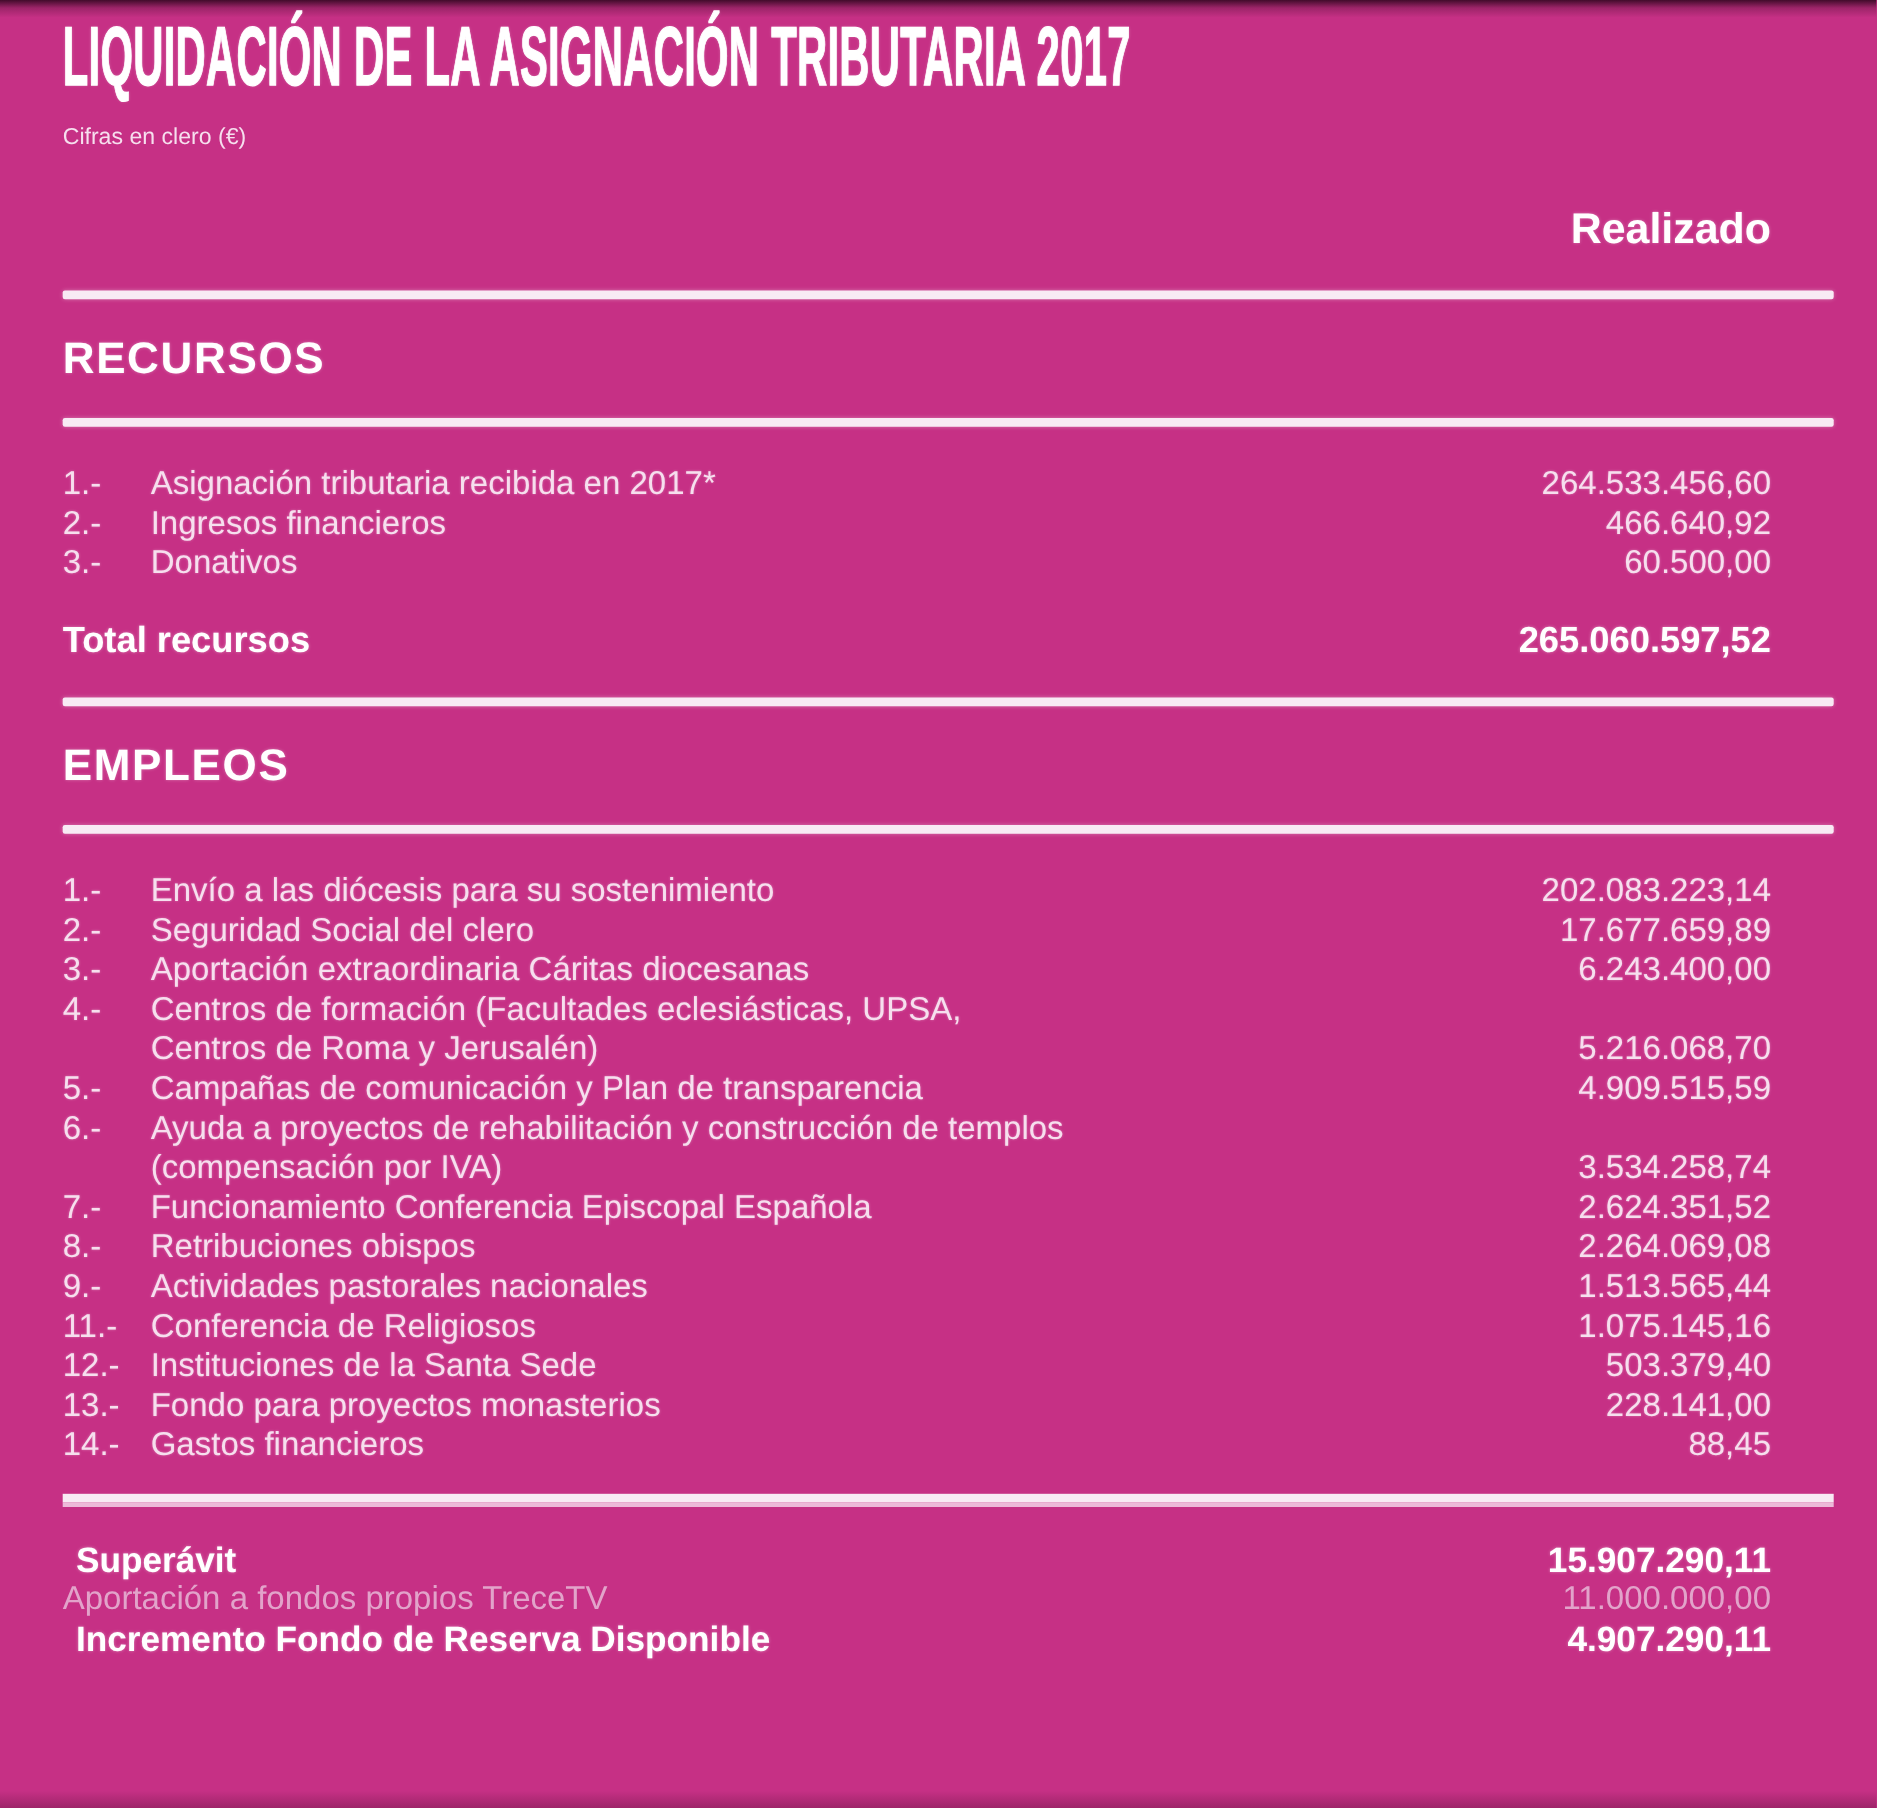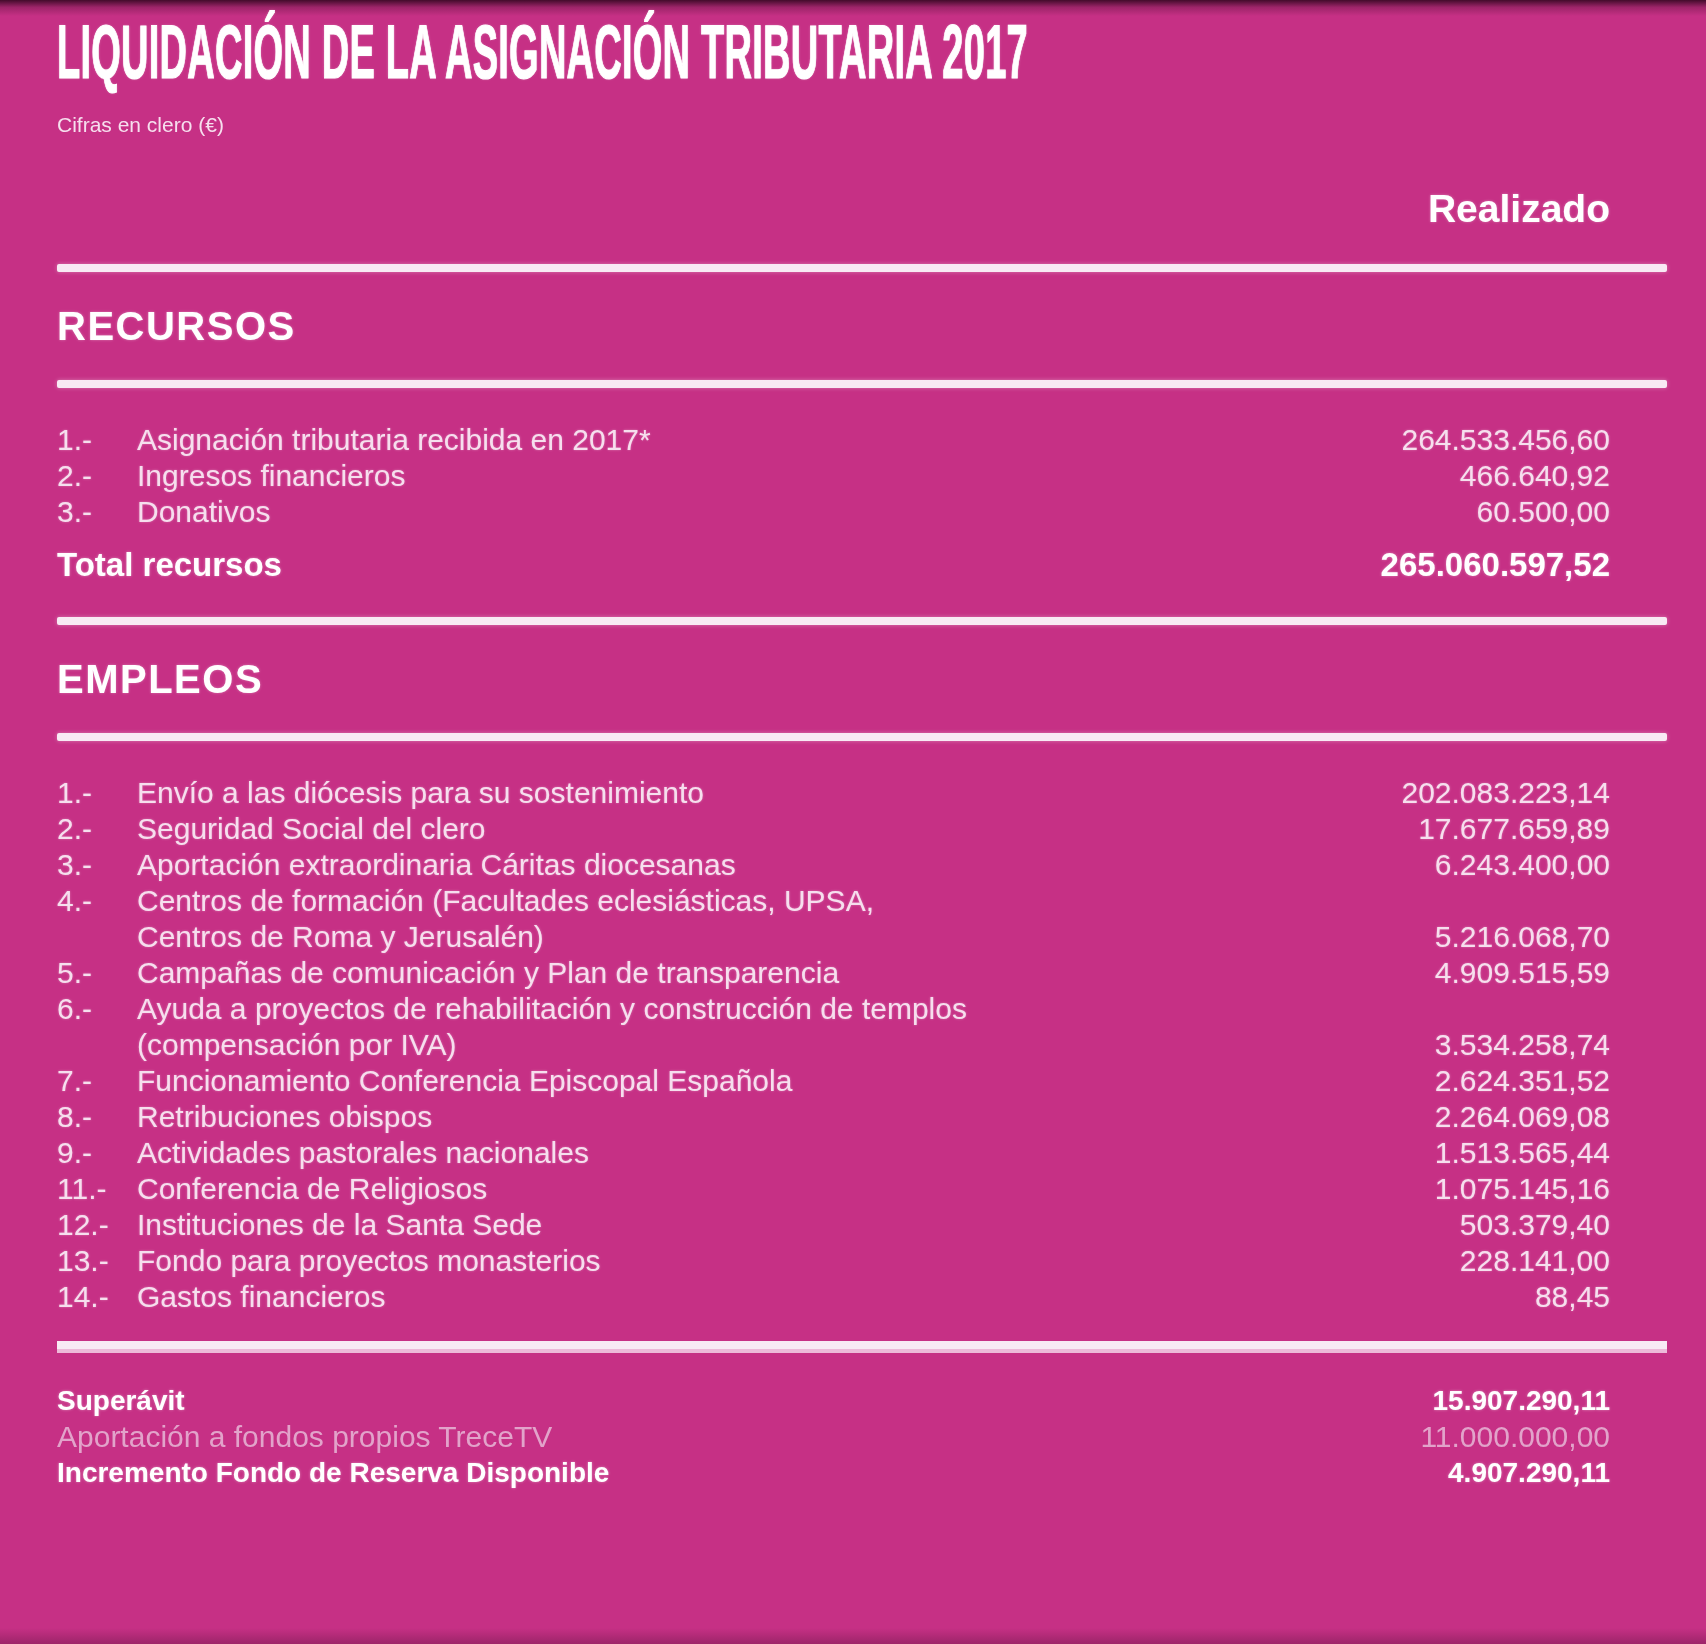--- a/index.html
+++ b/index.html
@@ -57,30 +57,30 @@
   }
   .items{
     margin-top:34px;font-size:30px;line-height:36px;color:var(--soft);
     text-shadow:0 0 2.5px rgba(255,230,245,.4);
   }
   .item-row{display:flex;align-items:flex-start;}
   .num{flex:0 0 80px;width:80px;}
   .label{flex:1 1 auto;}
   .value{flex:0 0 auto;text-align:right;padding-right:57px;align-self:flex-end;}
   .total-row{
-    display:flex;margin-top:17px;font-size:33px;line-height:36px;font-weight:700;color:var(--white);
+    display:flex;margin-top:34px;font-size:33px;line-height:36px;font-weight:700;color:var(--white);
     text-shadow:0 0 3px rgba(255,255,255,.4);
   }
   .total-label{flex:1 1 auto;}
   .total-value{flex:0 0 auto;text-align:right;padding-right:57px;}
   .summary{margin-top:30px;line-height:36px;}
   .summary-row{display:flex;}
   .summary-label{flex:1 1 auto;}
   .summary-value{flex:0 0 auto;text-align:right;padding-right:57px;}
-  .summary-row.em{font-weight:700;color:var(--white);font-size:28px;text-shadow:0 0 3px rgba(255,255,255,.4);}
+  .summary-row.em{font-weight:700;color:var(--white);font-size:32px;text-shadow:0 0 3px rgba(255,255,255,.4);margin-left:12px;}
   .summary-row.dim{color:var(--dim);font-size:30px;}
 </style>
 </head>
 <body>
 
 <div class="top-shade"></div>
 
 <div class="content">
   <h1 class="page-title">LIQUIDACIÓN DE LA ASIGNACIÓN TRIBUTARIA 2017</h1>
   <div class="subtitle">Cifras en clero (€)</div>

